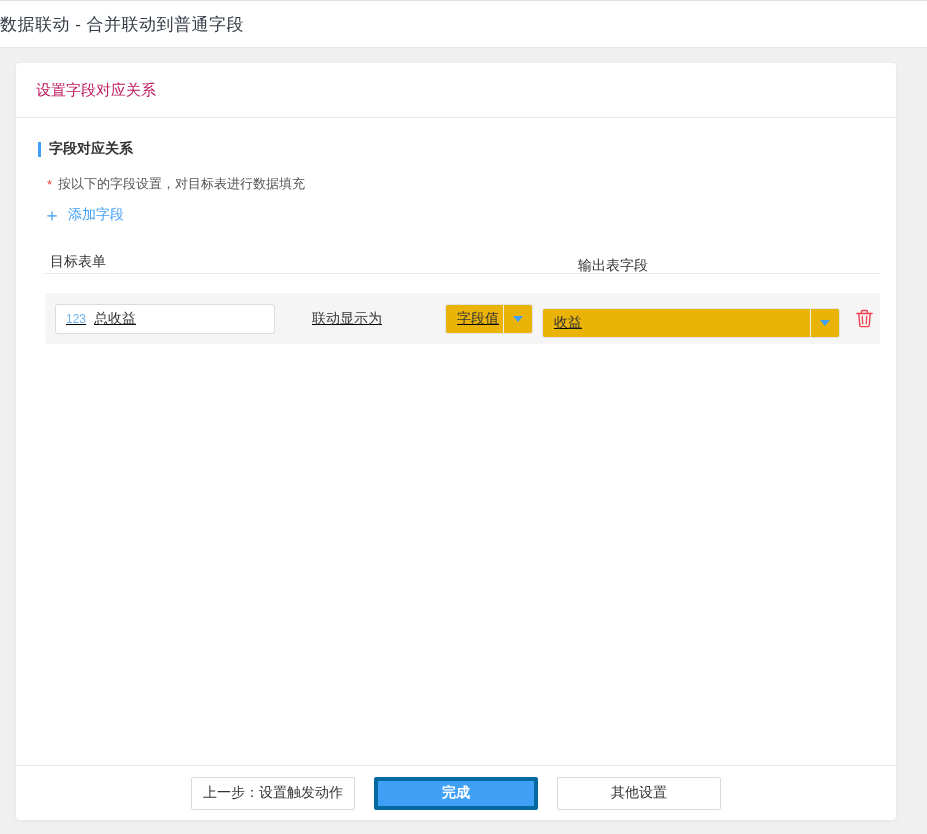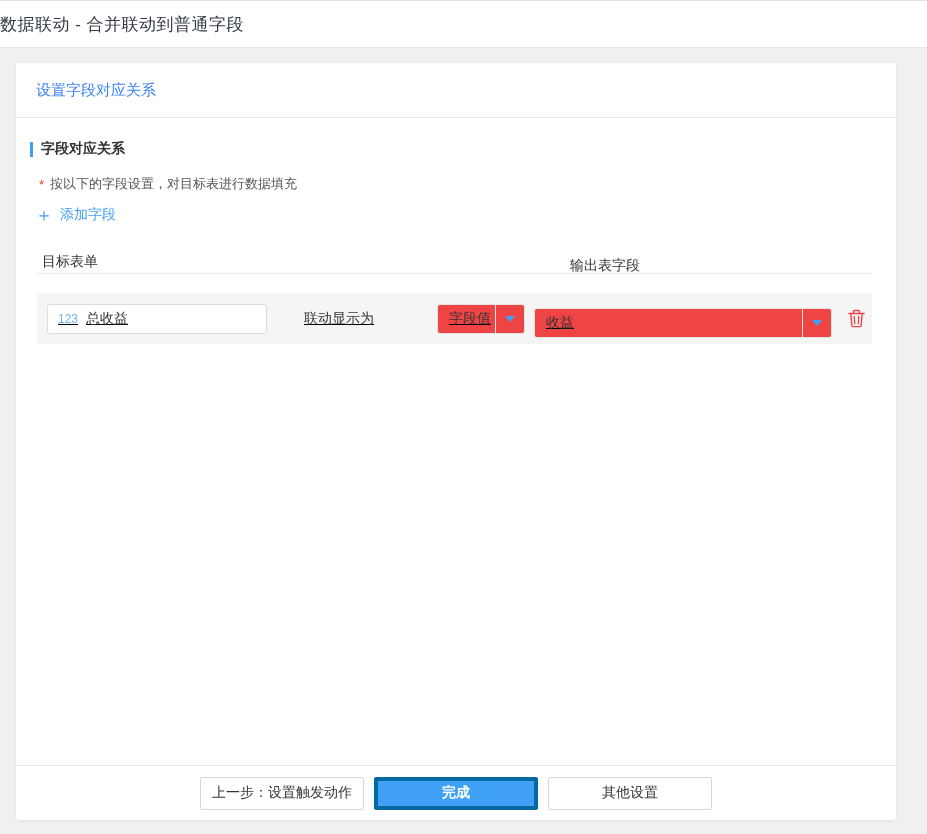--- a/index.html
+++ b/index.html
@@ -30,25 +30,25 @@
     box-shadow: 0 1px 4px rgba(0,0,0,0.06);
     display: flex; flex-direction: column;
   }
   .card-title-row {
     height: 55px; flex: none;
     display: flex; align-items: center;
     padding-left: 20px;
     border-bottom: 1px solid #e8e8e8;
   }
   .card-title-row .card-title {
-    font-size: 15px; color: #3b82f6;
+    font-size: 15px; color: #be185d;
   }
   .card-content {
     flex: 1 1 auto;
-    padding: 22px 20px 0 14px;
+    padding: 22px 20px 0 22px;
     overflow: hidden;
   }
   
   .section-title {
     display: flex; align-items: center;
   }
   .section-title .bar {
     width: 3px; height: 15px; background: #40a0f5; margin-right: 8px;
     flex: none;
   }
@@ -105,21 +105,21 @@
   .field-input .type-badge {
     font-size: 12px; color: #6fb3f2; margin-right: 8px; flex: none;
   }
   .field-input .field-text { font-size: 14px; color: #333333; }
   .relation-label {
     margin-left: 37px; flex: none;
     font-size: 14px; color: #333333;
   }
   .dropdown {
     height: 30px; flex: none;
-    background: #ef4444;
+    background: #eab308;
     border: 1px solid #e3e3e3; border-radius: 3px;
     display: flex; align-items: stretch;
     cursor: pointer;
   }
   .dropdown .dd-value {
     flex: 1 1 auto;
     display: flex; align-items: center;
     padding-left: 11px;
     font-size: 14px; color: #333333;
     white-space: nowrap; overflow: hidden;
@@ -141,21 +141,21 @@
     margin-left: 15px; flex: none;
     width: 18px; height: 20px;
     display: flex; align-items: center; justify-content: center;
     cursor: pointer; background: none; border: none; padding: 0;
   }
   
   .card-footer {
     flex: none; height: 55px;
     border-top: 1px solid #e8e8e8;
     display: flex; align-items: center; justify-content: center;
-    gap: 10px;
+    gap: 19px;
   }
   .btn {
     height: 33px; width: 164px;
     font-size: 14px;
     font-family: "Liberation Sans", "DejaVu Sans", sans-serif;
     display: flex; align-items: center; justify-content: center;
     border-radius: 2px; cursor: pointer;
     background: #ffffff; border: 1px solid #d9d9d9; color: #333333;
   }
   .btn.primary {

